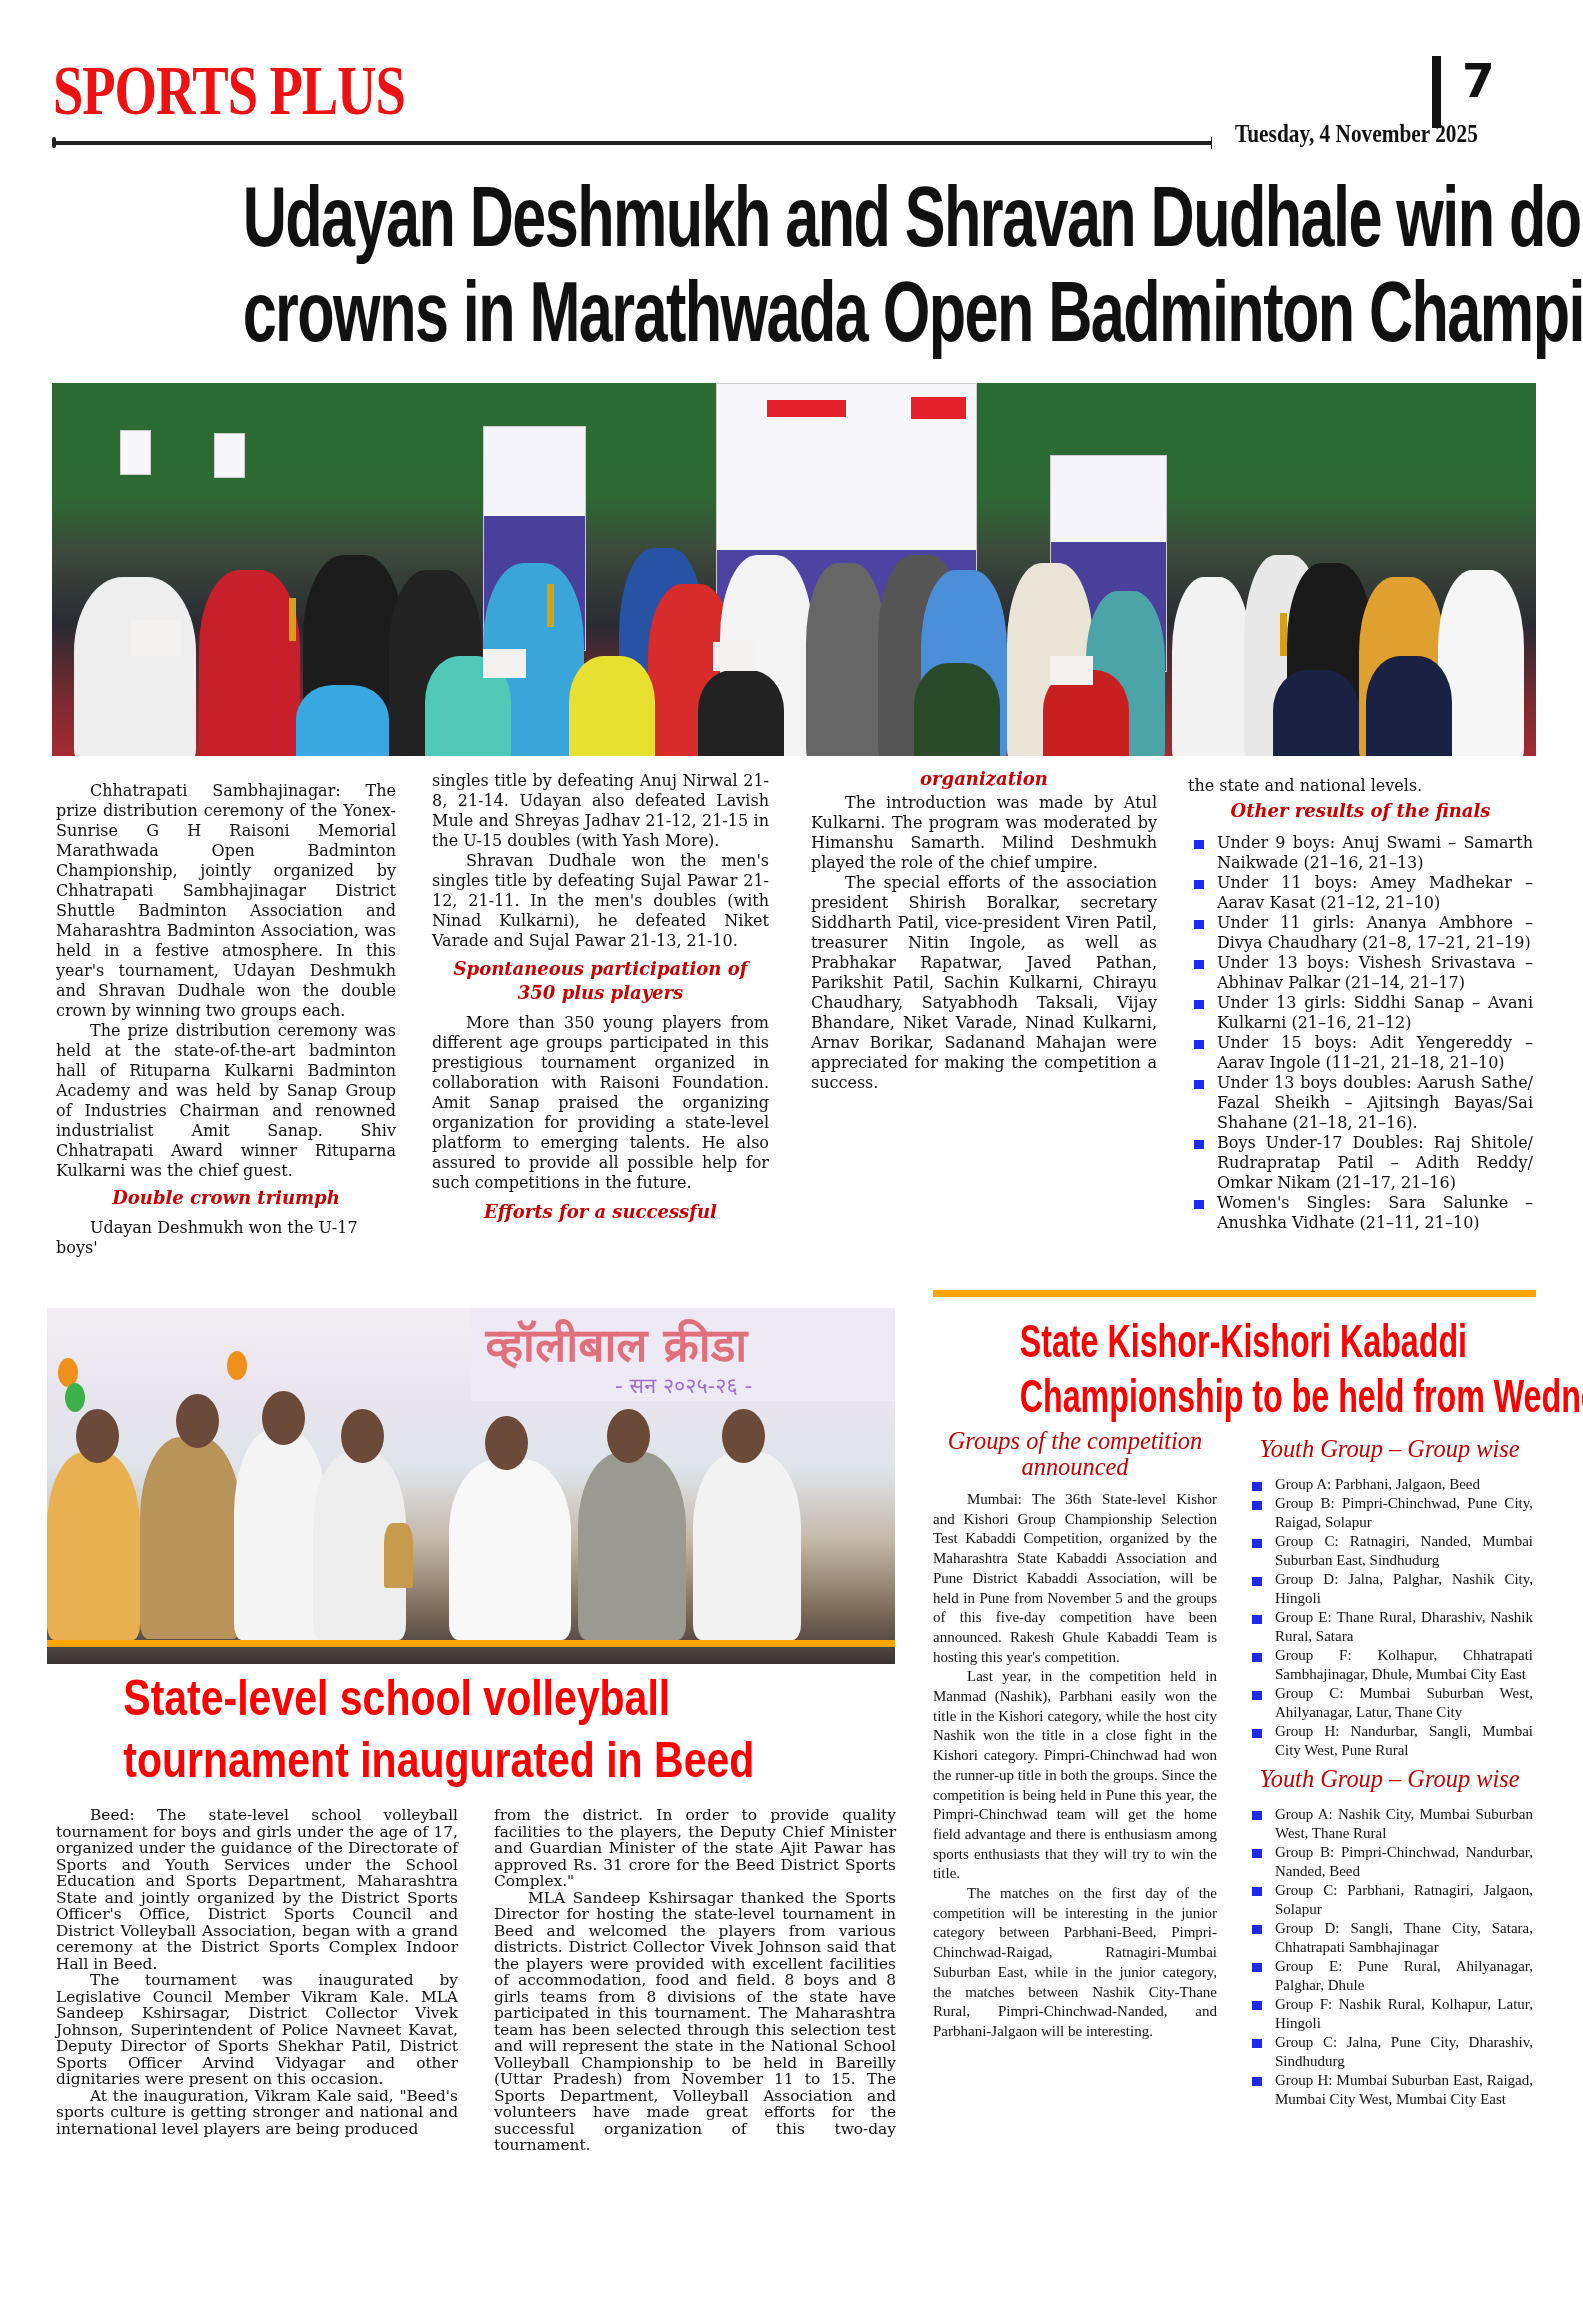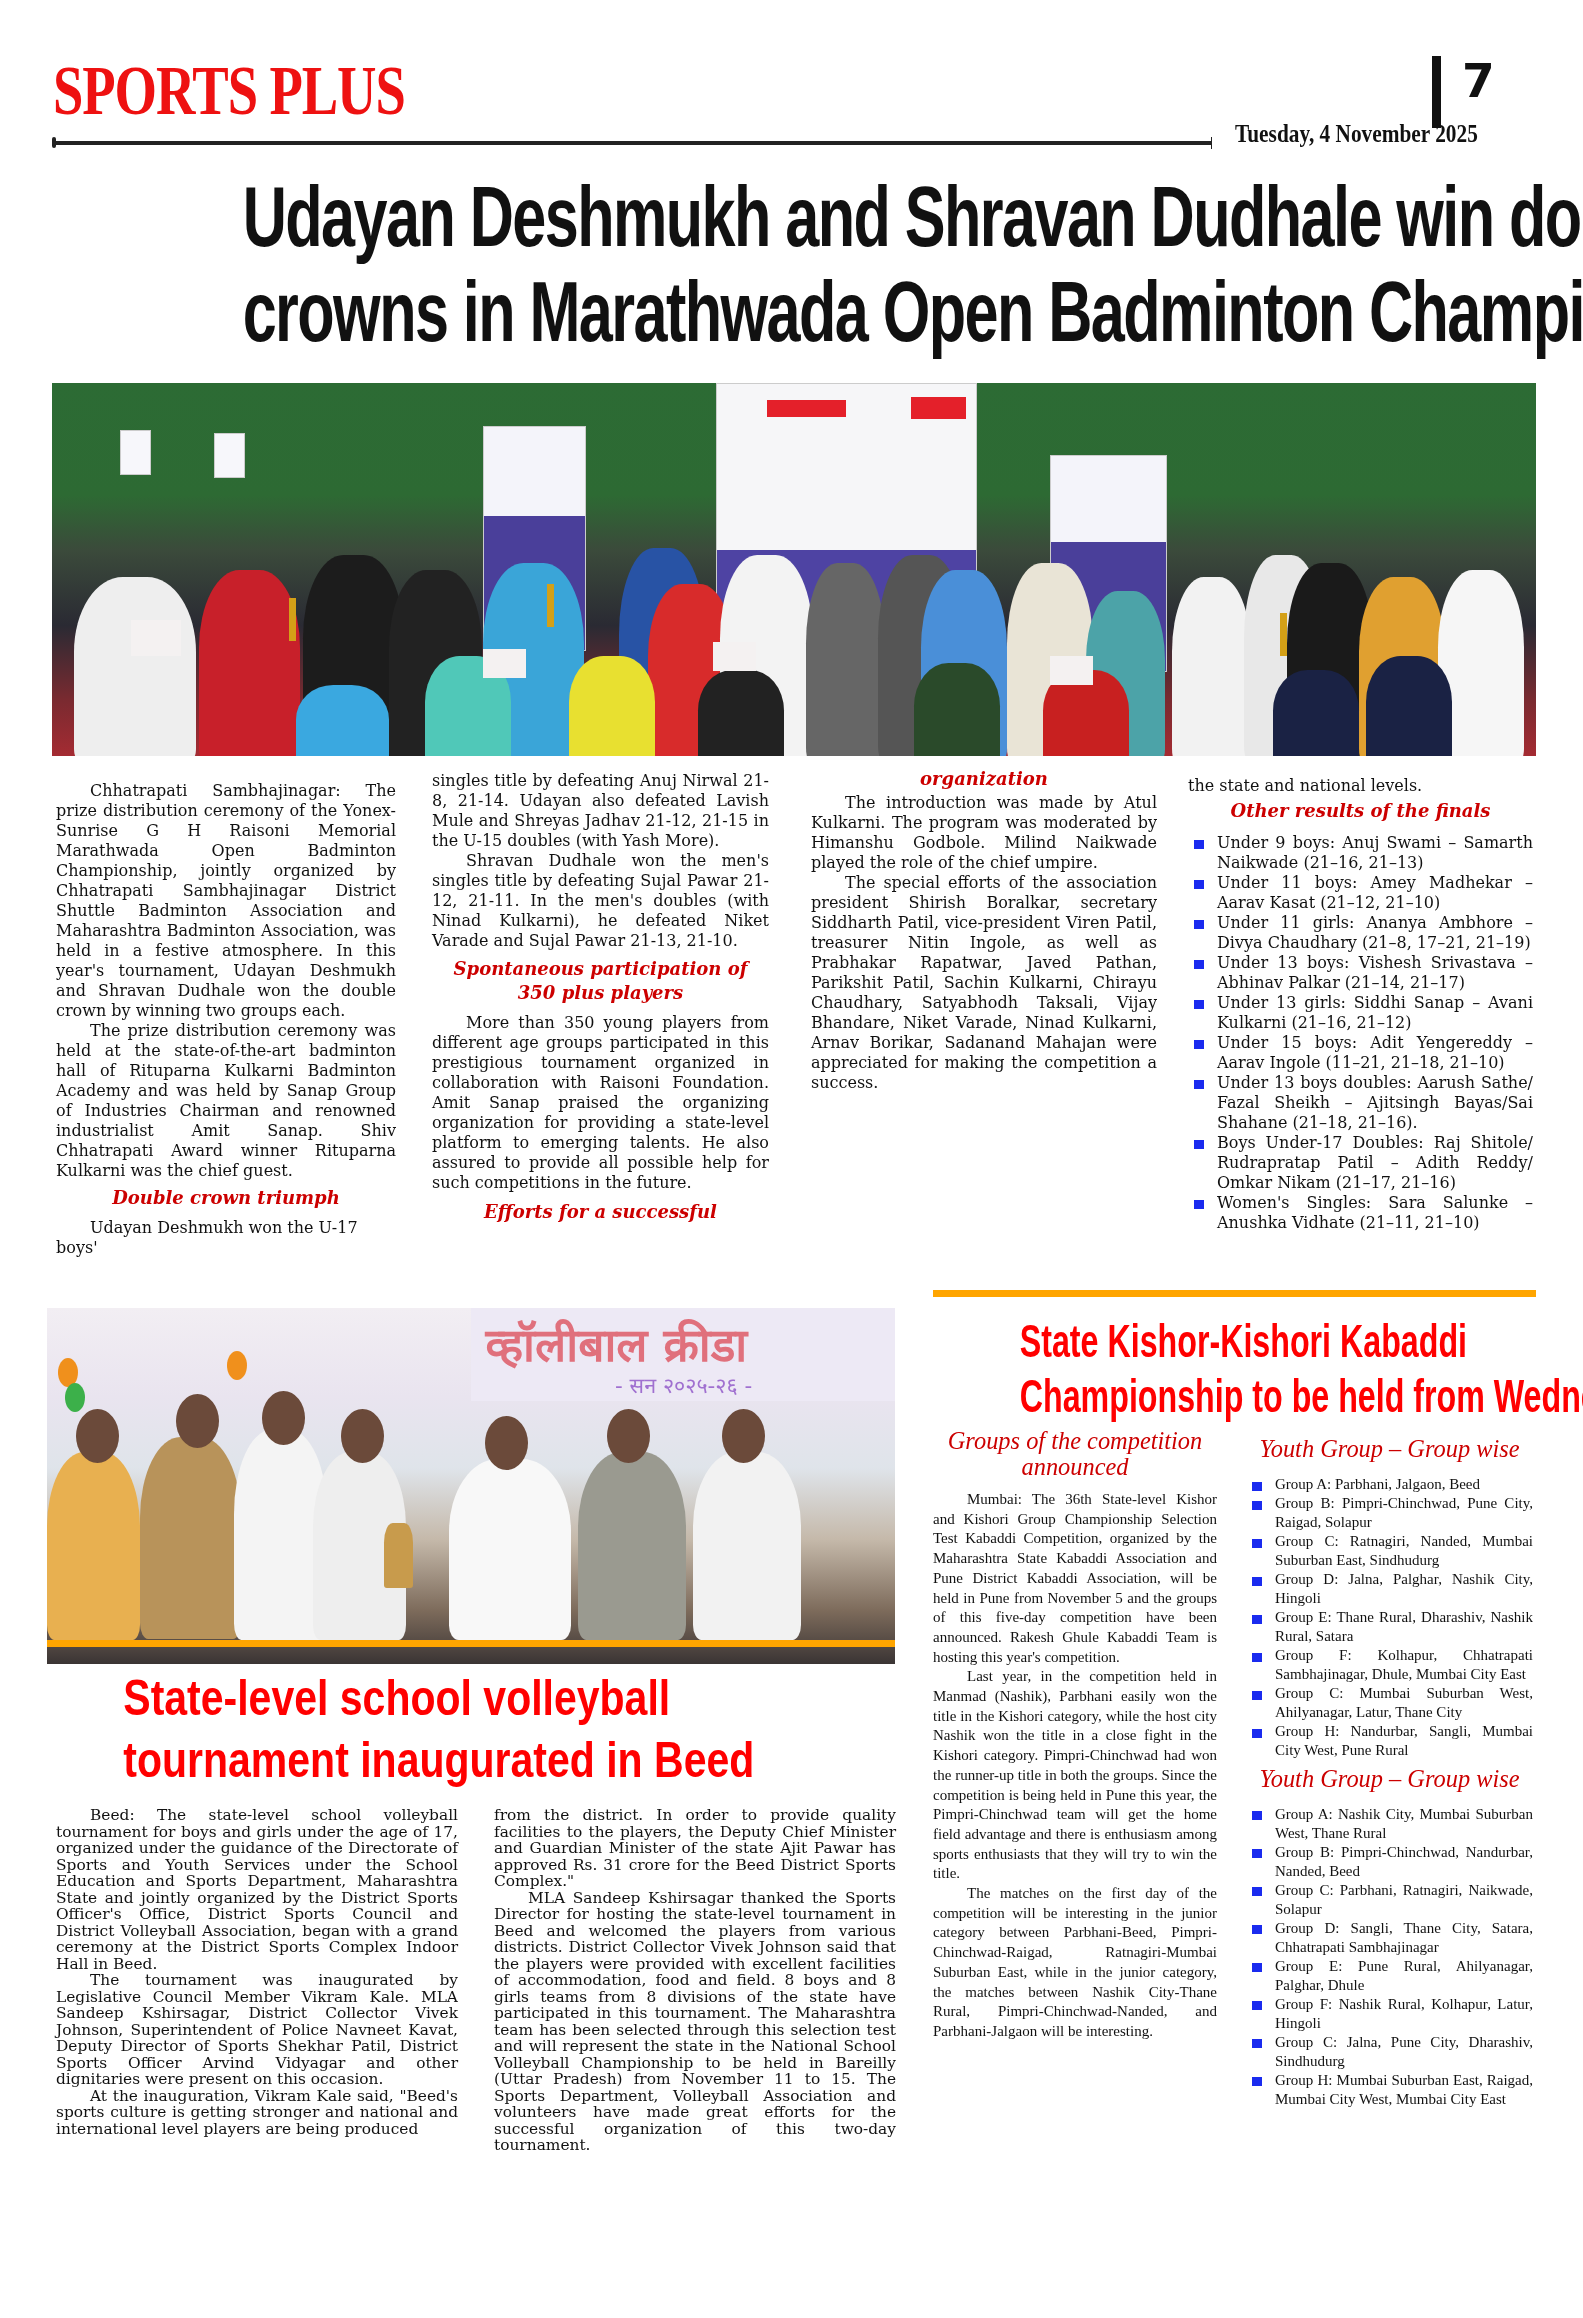--- a/index.html
+++ b/index.html
@@ -114,21 +114,21 @@
 <div class="col" style="left:432px;top:771px;width:337px;">
   <p class="noind">singles title by defeating Anuj Nirwal 21-8, 21-14. Udayan also defeated Lavish Mule and Shreyas Jadhav 21-12, 21-15 in the U-15 doubles (with Yash More).</p>
   <p>Shravan Dudhale won the men's singles title by defeating Sujal Pawar 21-12, 21-11. In the men's doubles (with Ninad Kulkarni), he defeated Niket Varade and Sujal Pawar 21-13, 21-10.</p>
   <div class="sub">Spontaneous participation of 350 plus players</div>
   <p>More than 350 young players from different age groups participated in this prestigious tournament organized in collaboration with Raisoni Foundation. Amit Sanap praised the organizing organization for providing a state-level platform to emerging talents. He also assured to provide all possible help for such competitions in the future.</p>
   <div class="sub" style="margin-top:7.2px;">Efforts for a successful</div>
 </div>
 
 <div class="col" style="left:811px;top:767px;width:346px;">
   <div class="sub" style="margin:0 0 1.4px;">organization</div>
-  <p>The introduction was made by Atul Kulkarni. The program was moderated by Himanshu Godbole. Milind Naikwade played the role of the chief umpire.</p>
+  <p>The introduction was made by Atul Kulkarni. The program was moderated by Himanshu Samarth. Milind Deshmukh played the role of the chief umpire.</p>
   <p>The special efforts of the association president Shirish Boralkar, secretary Siddharth Patil, vice-president Viren Patil, treasurer Nitin Ingole, as well as Prabhakar Rapatwar, Javed Pathan, Parikshit Patil, Sachin Kulkarni, Chirayu Chaudhary, Satyabhodh Taksali, Vijay Bhandare, Niket Varade, Ninad Kulkarni, Arnav Borikar, Sadanand Mahajan were appreciated for making the competition a success.</p>
 </div>
 
 <div class="col" style="left:1188px;top:776px;width:345px;">
   <p class="noind">the state and national levels.</p>
   <div class="sub" style="margin:2.9px 0 10px;">Other results of the finals</div>
   <ul class="bul">
     <li>Under 9 boys: Anuj Swami – Samarth Naikwade (21–16, 21–13)</li>
     <li>Under 11 boys: Amey Madhekar – Aarav Kasat (21–12, 21–10)</li>
     <li>Under 11 girls: Ananya Ambhore – Divya Chaudhary (21–8, 17–21, 21–19)</li>
@@ -205,21 +205,21 @@
     <li>Group D: Jalna, Palghar, Nashik City, Hingoli</li>
     <li>Group E: Thane Rural, Dharashiv, Nashik Rural, Satara</li>
     <li>Group F: Kolhapur, Chhatrapati Sambhajinagar, Dhule, Mumbai City East</li>
     <li>Group C: Mumbai Suburban West, Ahilyanagar, Latur, Thane City</li>
     <li>Group H: Nandurbar, Sangli, Mumbai City West, Pune Rural</li>
   </ul>
   <div class="k-sub" style="margin:5.7px 0 13px;">Youth Group – Group wise</div>
   <ul class="bul">
     <li>Group A: Nashik City, Mumbai Suburban West, Thane Rural</li>
     <li>Group B: Pimpri-Chinchwad, Nandurbar, Nanded, Beed</li>
-    <li>Group C: Parbhani, Ratnagiri, Naikwade, Solapur</li>
+    <li>Group C: Parbhani, Ratnagiri, Jalgaon, Solapur</li>
     <li>Group D: Sangli, Thane City, Satara, Chhatrapati Sambhajinagar</li>
     <li>Group E: Pune Rural, Ahilyanagar, Palghar, Dhule</li>
     <li>Group F: Nashik Rural, Kolhapur, Latur, Hingoli</li>
     <li>Group C: Jalna, Pune City, Dharashiv, Sindhudurg</li>
     <li>Group H: Mumbai Suburban East, Raigad, Mumbai City West, Mumbai City East</li>
   </ul>
 </div>
 
 
 </body></html>

